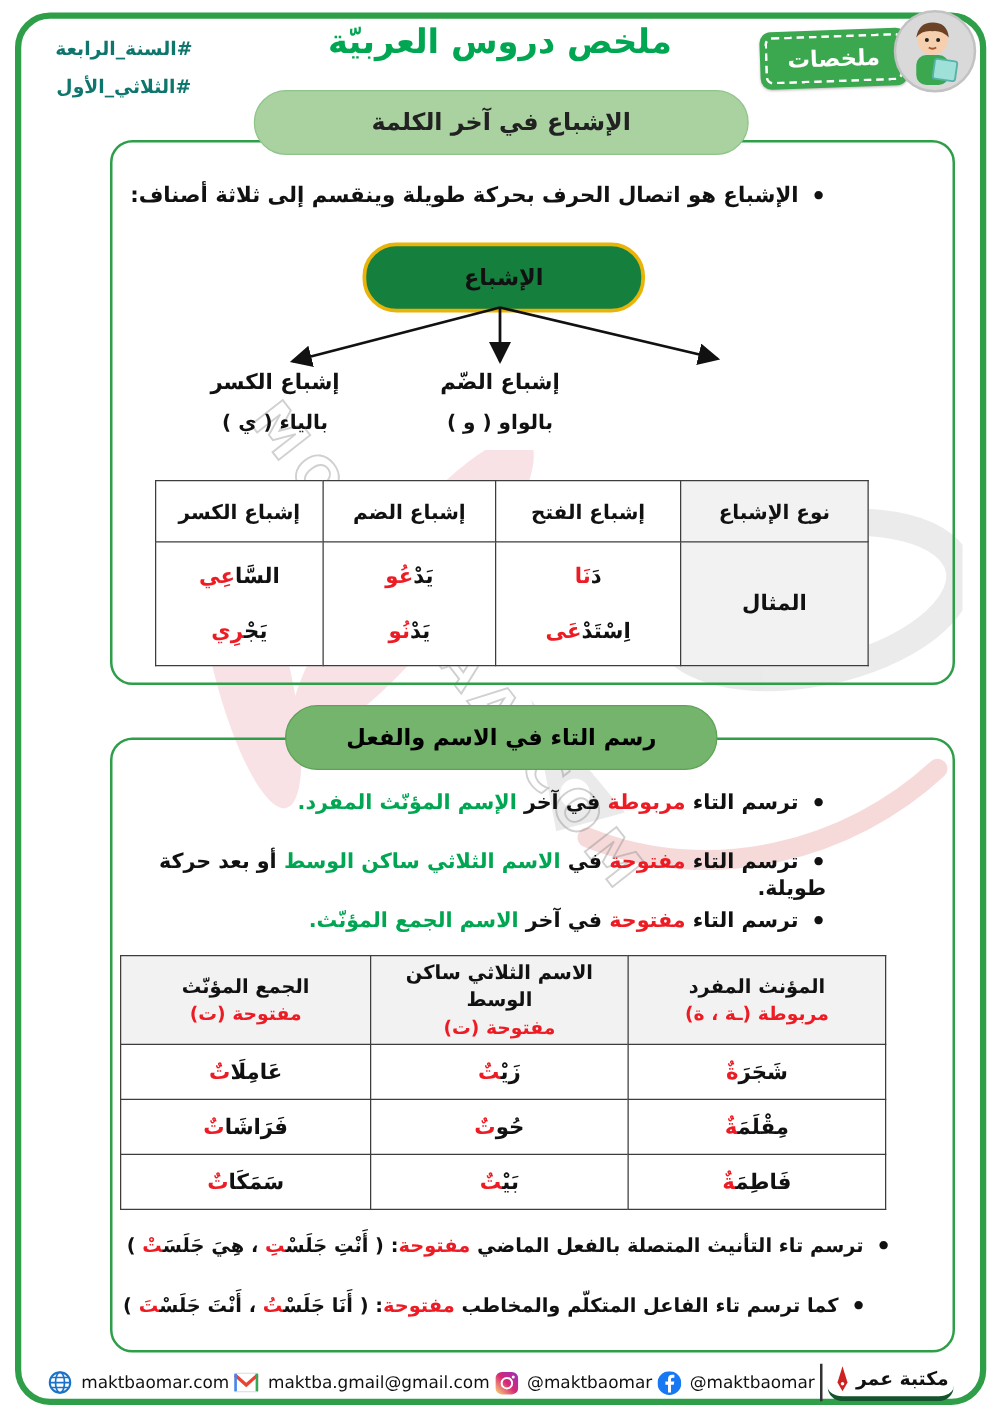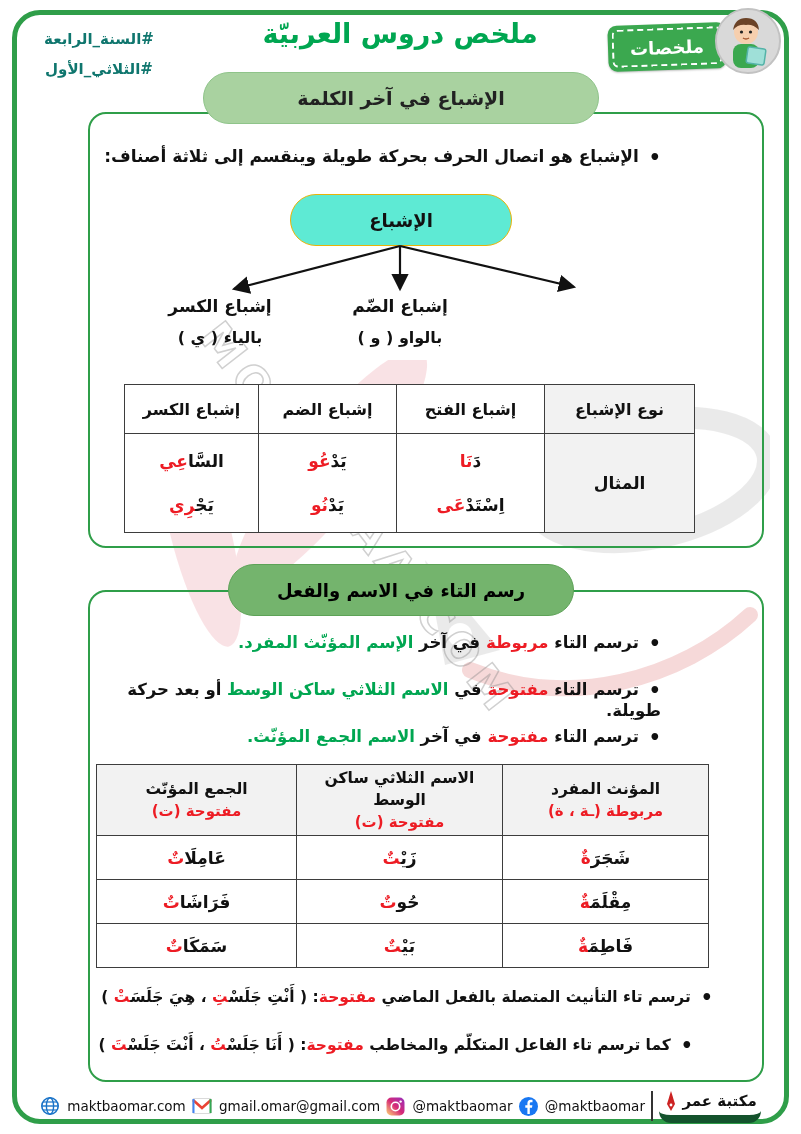--- a/index.html
+++ b/index.html
@@ -36,21 +36,21 @@
   .b1{right:140px;top:632px;left:100px;font-size:16.5px;}
   .b2{right:140px;top:679px;left:100px;font-size:16.5px;}
   .b3{right:140px;top:726px;left:100px;font-size:16.5px;}
   .n1{right:88px;top:986px;left:50px;font-size:15.5px;}
   .n2{right:108px;top:1034px;left:50px;font-size:15.5px;}
 
   .c-red{color:#ed1c24;}
   .c-green{color:#00a651;}
 
   
-  .root-pill{position:absolute;left:290px;top:194px;width:220px;height:50px;border:1px solid #eab308;border-radius:27px;background:#5eead4;display:flex;align-items:center;justify-content:center;font-size:18px;font-weight:bold;color:#111;z-index:3;direction:rtl;}
+  .root-pill{position:absolute;left:290px;top:194px;width:220px;height:50px;border:3px solid #eab308;border-radius:27px;background:#15803d;display:flex;align-items:center;justify-content:center;font-size:18px;font-weight:bold;color:#111;z-index:3;direction:rtl;}
   .arrows{position:absolute;left:150px;top:244px;width:500px;height:52px;z-index:3;}
   .branch{position:absolute;text-align:center;z-index:3;direction:rtl;color:#111;}
   .branch .b-label{font-size:17px;font-weight:bold;}
   .branch .b-sub{font-size:16px;font-weight:600;margin-top:12px;}
   .branch-fath{left:515px;top:296px;width:180px;}
   .branch-damm{left:318px;top:296px;width:164px;}
   .branch-kasr{left:130px;top:296px;width:180px;}
 
   
   table{border-collapse:collapse;table-layout:fixed;z-index:3;position:absolute;background:#fff;}
@@ -68,21 +68,21 @@
   .t2 td{height:41px;font-size:17px;font-weight:600;}
 
   
   .wm-text{position:absolute;left:230px;top:312px;z-index:0;font-size:44px;font-weight:bold;letter-spacing:7px;color:transparent;-webkit-text-stroke:1.5px rgba(130,130,130,.5);transform:rotate(52deg);transform-origin:left top;z-index:2;opacity:.75;pointer-events:none;font-family:"DejaVu Sans",sans-serif;}
   .wm-art{position:absolute;left:30px;top:360px;z-index:0;opacity:.17;pointer-events:none;}
 
   
   .footer{position:absolute;left:34px;right:34px;top:1086px;height:40px;display:flex;align-items:center;justify-content:space-evenly;z-index:3;direction:ltr;}
   .f-item{display:flex;align-items:center;gap:7px;font-size:13.5px;color:#111;font-weight:500;white-space:nowrap;}
   .f-sep{width:2px;height:30px;background:#333;}
-  .f-logo{display:flex;align-items:center;gap:3px;font-weight:bold;font-size:15px;color:#111;direction:rtl;border-bottom:8px solid #14532d;border-radius:0 0 12px 12px;padding:0 4px 3px 4px;}
+  .f-logo{display:flex;align-items:center;gap:3px;font-weight:bold;font-size:15px;color:#111;direction:rtl;border-bottom:4px solid #14532d;border-radius:0 0 12px 12px;padding:0 4px 3px 4px;}
 </style>
 </head>
 <body>
 
 <div class="page">
 
   <svg class="wm-art" width="740" height="400" viewBox="0 0 740 400">
     <ellipse cx="300" cy="110" rx="38" ry="150" fill="#e05a6a" transform="rotate(38 300 110)"></ellipse>
     <ellipse cx="170" cy="170" rx="30" ry="120" fill="#e05a6a" transform="rotate(-14 170 170)"></ellipse>
     <path d="M395,200 L470,290 L415,305 Z" fill="#8a8a8a"></path>
@@ -251,21 +251,21 @@
       </svg>
       <span>maktbaomar.com</span>
     </div>
     <div class="f-item">
       <svg width="20" height="16" viewBox="0 0 20 16">
         <rect x="0.5" y="0.5" width="19" height="15" rx="1.5" fill="#ffffff" stroke="#dadada"></rect>
         <path d="M1,2 L10,10 L19,2" fill="none" stroke="#ea4335" stroke-width="2.6"></path>
         <rect x="0.5" y="1" width="2" height="14" fill="#4285f4"></rect>
         <rect x="17.5" y="1" width="2" height="14" fill="#34a853"></rect>
       </svg>
-      <span>gmail.omar@gmail.com</span>
+      <span>maktba.gmail@gmail.com</span>
     </div>
     <div class="f-item">
       <svg width="19" height="19" viewBox="0 0 19 19">
         <defs>
           <linearGradient id="ig" x1="0" y1="1" x2="1" y2="0">
             <stop offset="0" stop-color="#feda75"></stop>
               <stop offset="0.5" stop-color="#d62976"></stop>
               <stop offset="1" stop-color="#962fbf"></stop>
           </linearGradient>
         </defs>

